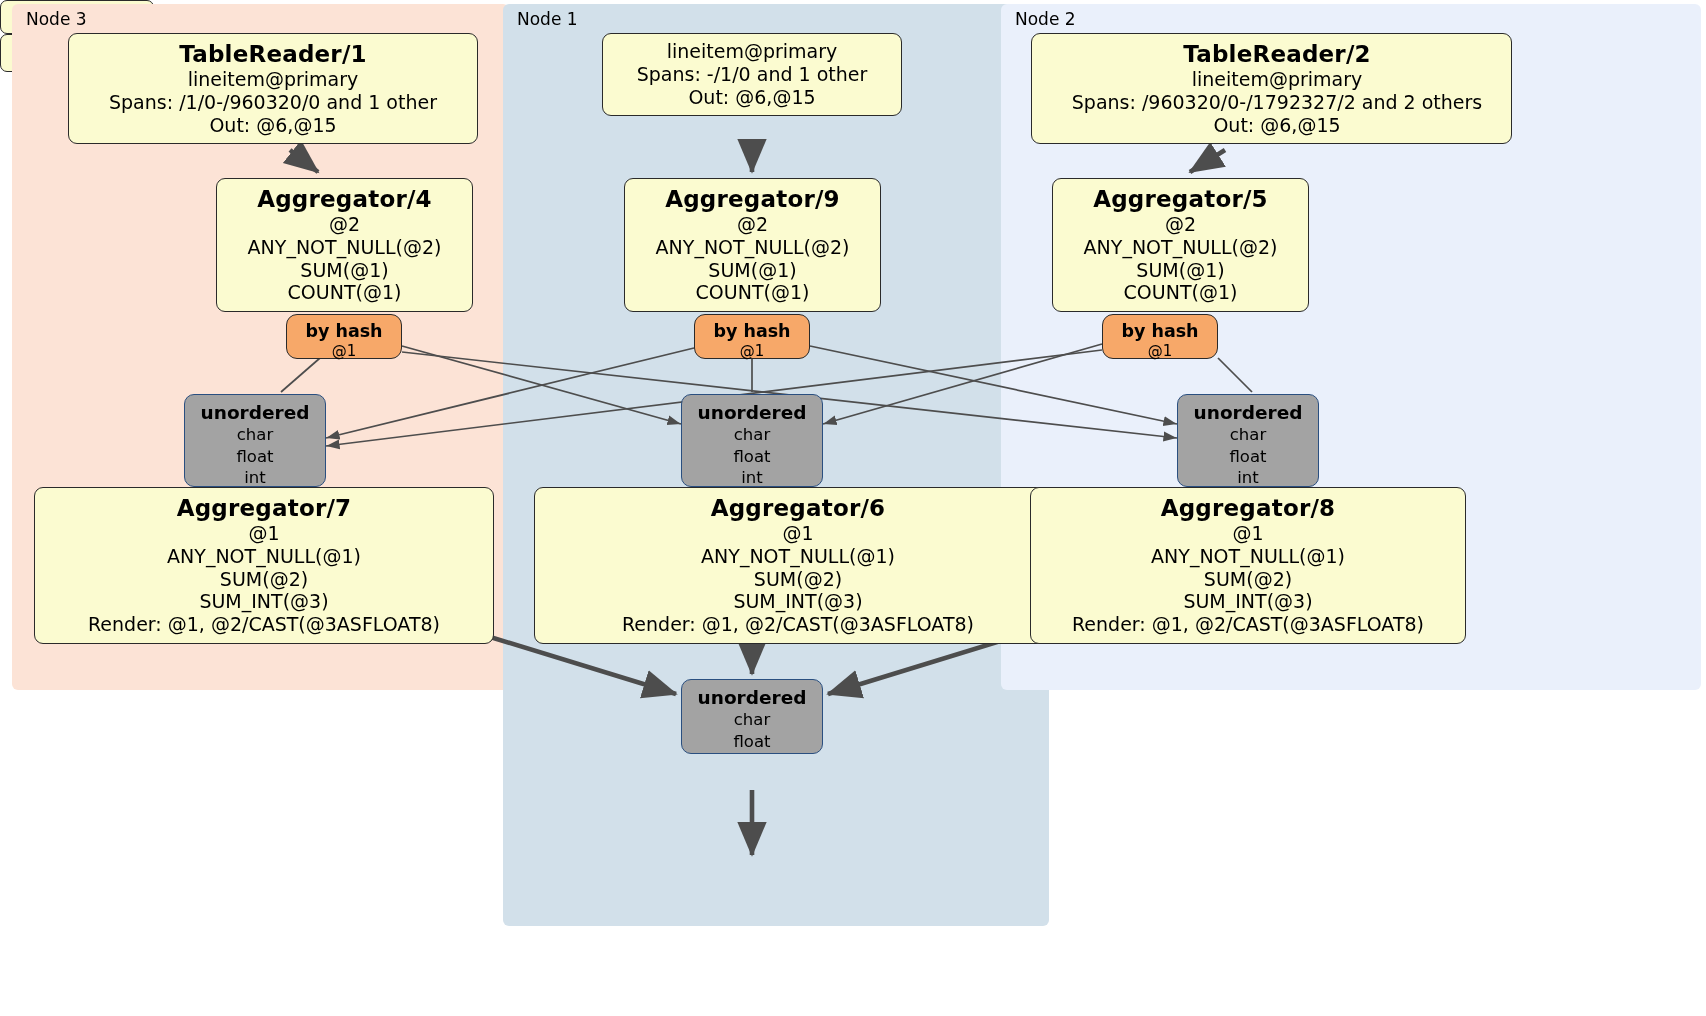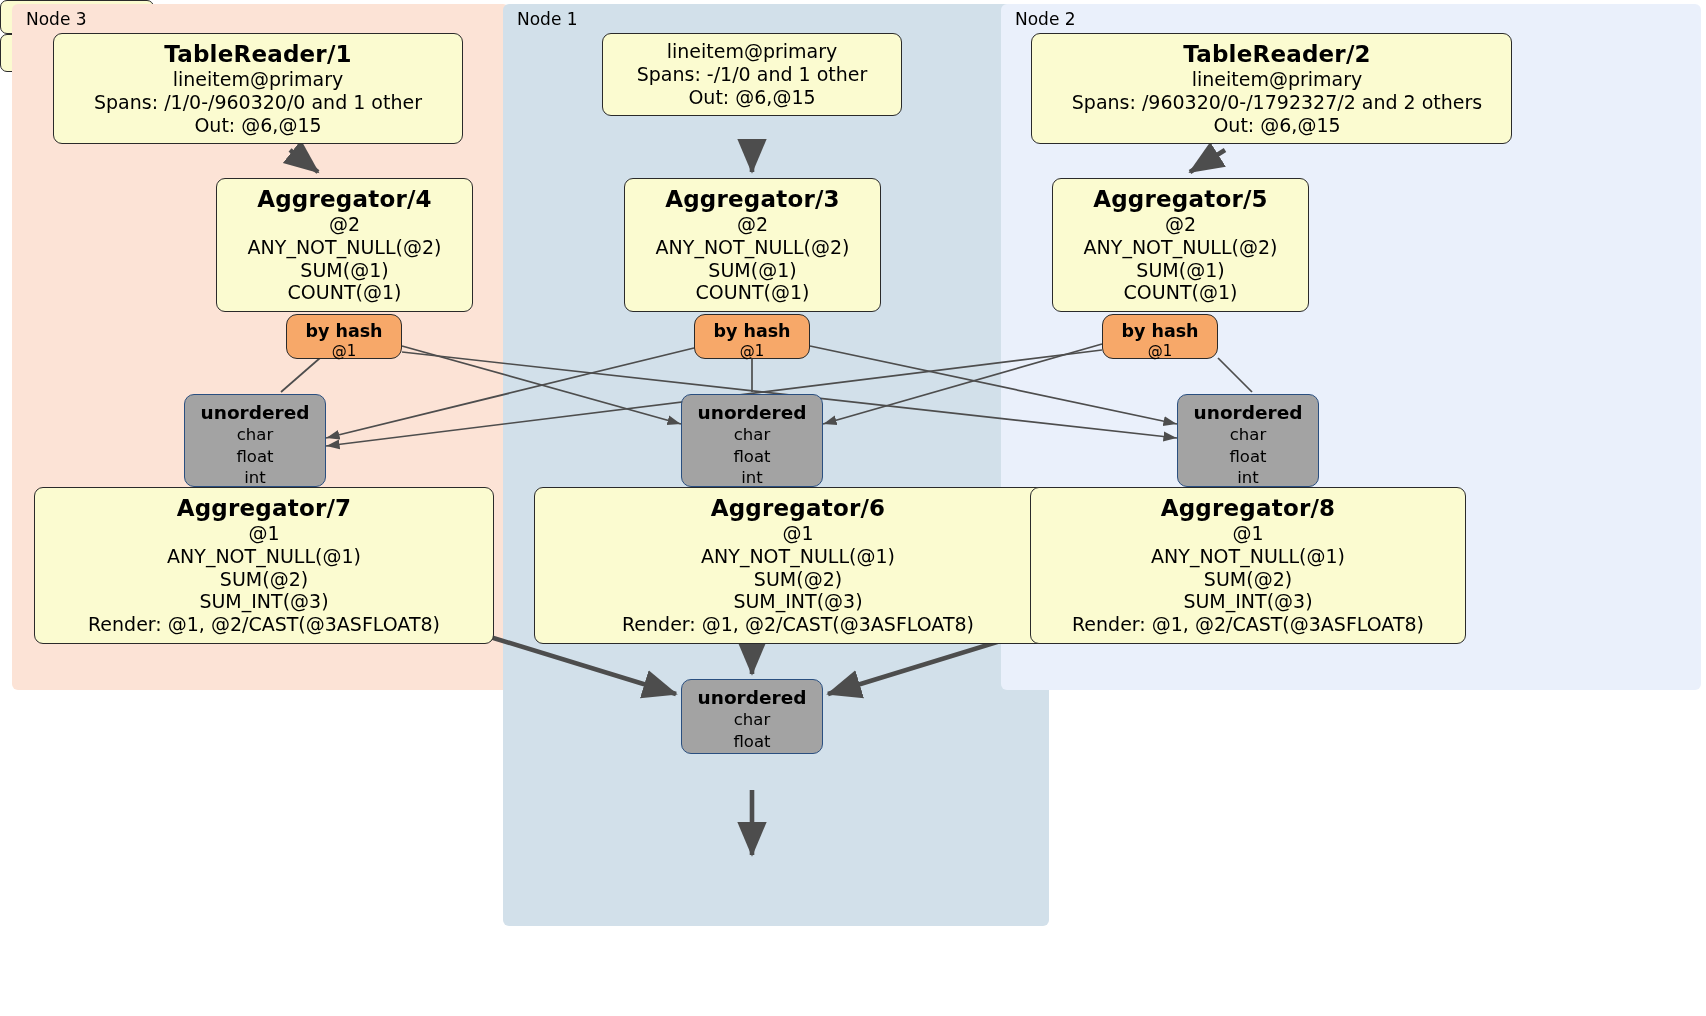--- a/index.html
+++ b/index.html
@@ -122,21 +122,21 @@
     border-radius: 7px;
     font-weight: bold;
     font-size: 23px;
     color: #000;
     display: flex;
     align-items: center;
     justify-content: center;
   }
 
   
-  #tr1  { left: 53px;   top: 33px;  width: 410px; }
+  #tr1  { left: 68px;   top: 33px;  width: 410px; }
   #tr0  { left: 602px;  top: 33px;  width: 300px; }
   #tr2  { left: 1031px; top: 33px;  width: 481px; padding-left: 21px; }
 
   #agg4 { left: 216px;  top: 178px; width: 257px; }
   #agg3 { left: 624px;  top: 178px; width: 257px; }
   #agg5 { left: 1052px; top: 178px; width: 257px; }
 
   #rt4  { left: 286px;  top: 314px; width: 116px; height: 45px; }
   #rt3  { left: 694px;  top: 314px; width: 116px; height: 45px; }
   #rt5  { left: 1102px; top: 314px; width: 116px; height: 45px; }
@@ -226,21 +226,21 @@
 
   <div class="box proc" id="agg4">
     <div class="title">Aggregator/4</div>
     <div class="ln">@2</div>
     <div class="ln">ANY_NOT_NULL(@2)</div>
     <div class="ln">SUM(@1)</div>
     <div class="ln">COUNT(@1)</div>
   </div>
 
   <div class="box proc" id="agg3">
-    <div class="title">Aggregator/3</div>
+    <div class="title">Aggregator/9</div>
     <div class="ln">@2</div>
     <div class="ln">ANY_NOT_NULL(@2)</div>
     <div class="ln">SUM(@1)</div>
     <div class="ln">COUNT(@1)</div>
   </div>
 
   <div class="box proc" id="agg5">
     <div class="title">Aggregator/5</div>
     <div class="ln">@2</div>
     <div class="ln">ANY_NOT_NULL(@2)</div>

